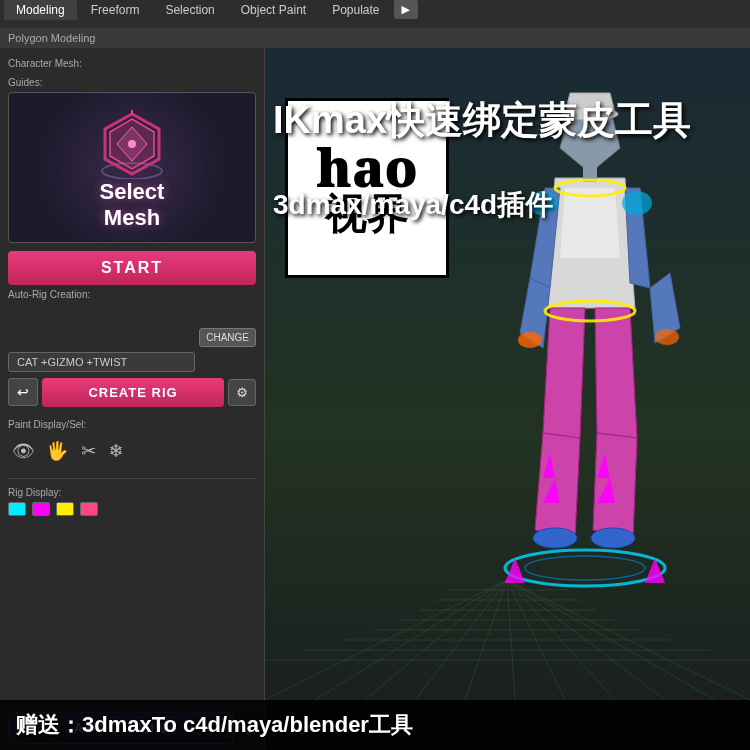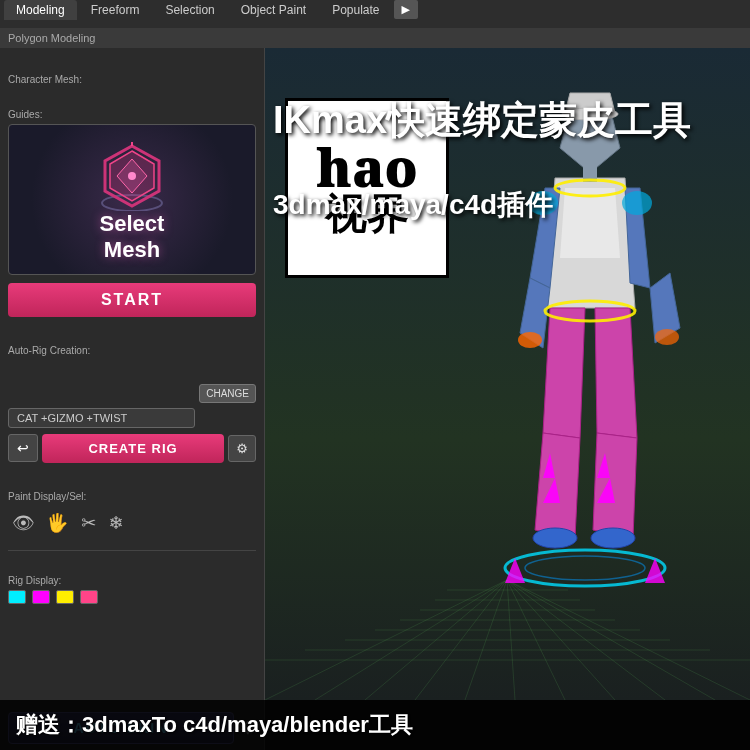--- a/index.html
+++ b/index.html
@@ -76,21 +76,21 @@
       display: flex;
       flex-direction: column;
       padding: 6px 8px;
       overflow: hidden;
     }
 
     .section-label {
       font-size: 10px;
       color: #aaa;
       margin-bottom: 4px;
-      margin-top: 20px;
+      margin-top: 4px;
     }
 
     
     .select-mesh-area {
       display: flex;
       flex-direction: column;
       align-items: center;
       justify-content: center;
       background: radial-gradient(circle, #3a2a4a 0%, #1a1a2a 70%);
       border: 1px solid #555;
@@ -114,21 +114,21 @@
       width: 100%;
       background: linear-gradient(to bottom, #e83b7a, #c0255a);
       color: #fff;
       border: none;
       border-radius: 4px;
       padding: 8px;
       font-size: 16px;
       font-weight: bold;
       cursor: pointer;
       letter-spacing: 2px;
-      margin-bottom: 8px;
+      margin-bottom: 0;
     }
 
     
     .auto-rig-row {
       display: flex;
       align-items: center;
       gap: 4px;
       margin-bottom: 6px;
     }
     .rig-tag {

